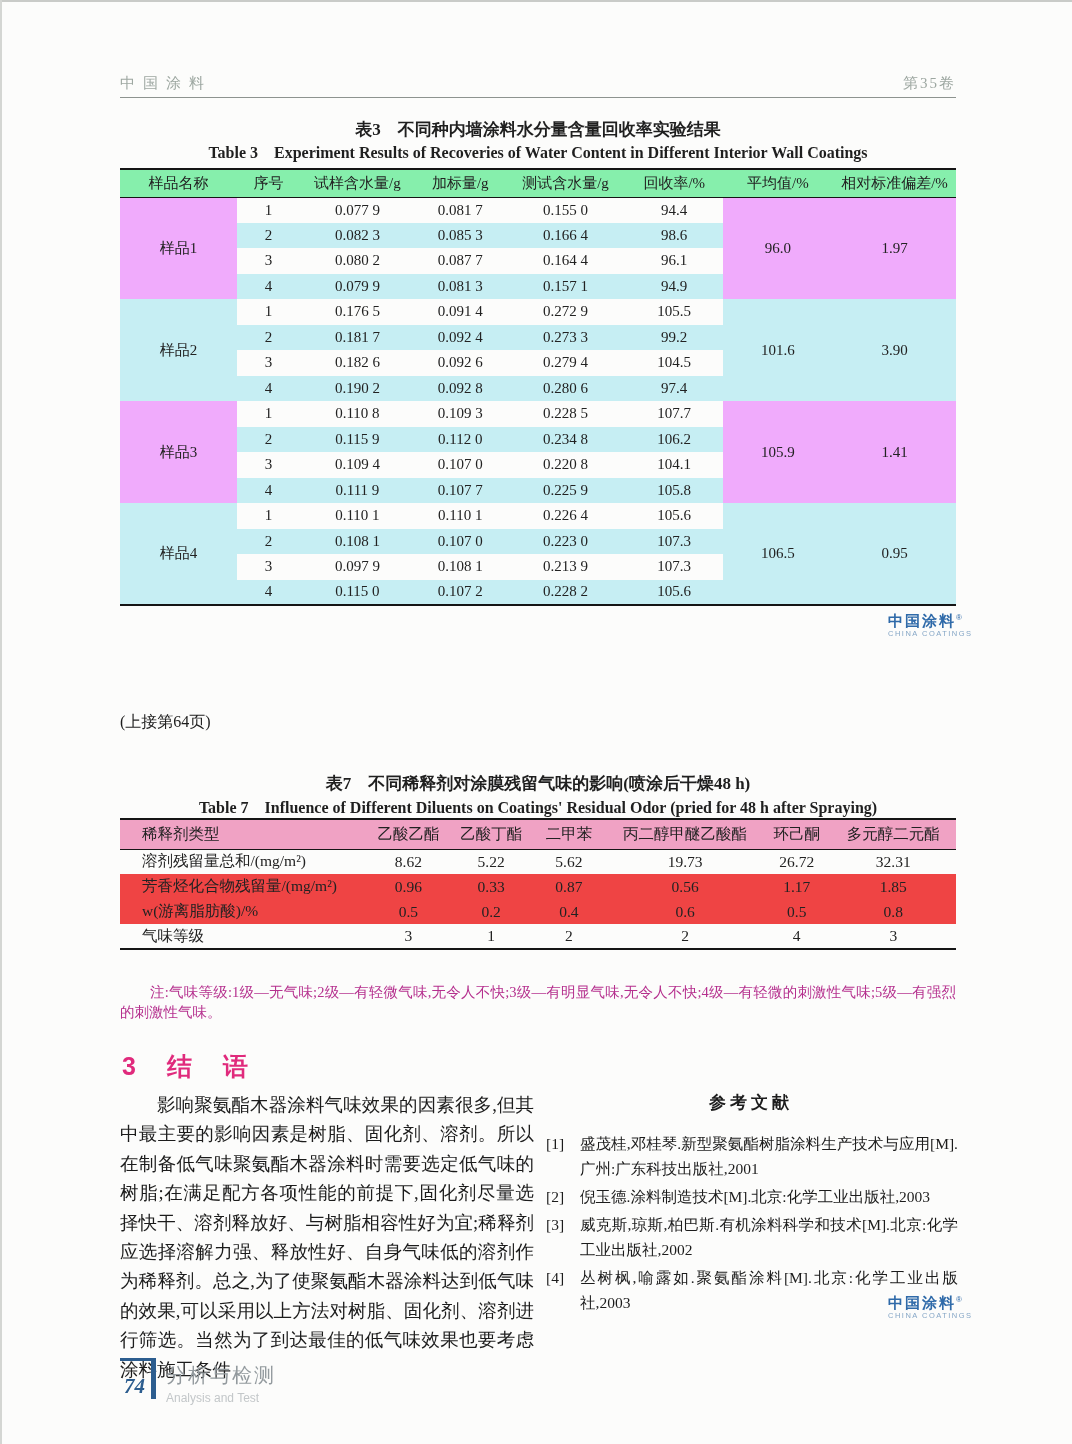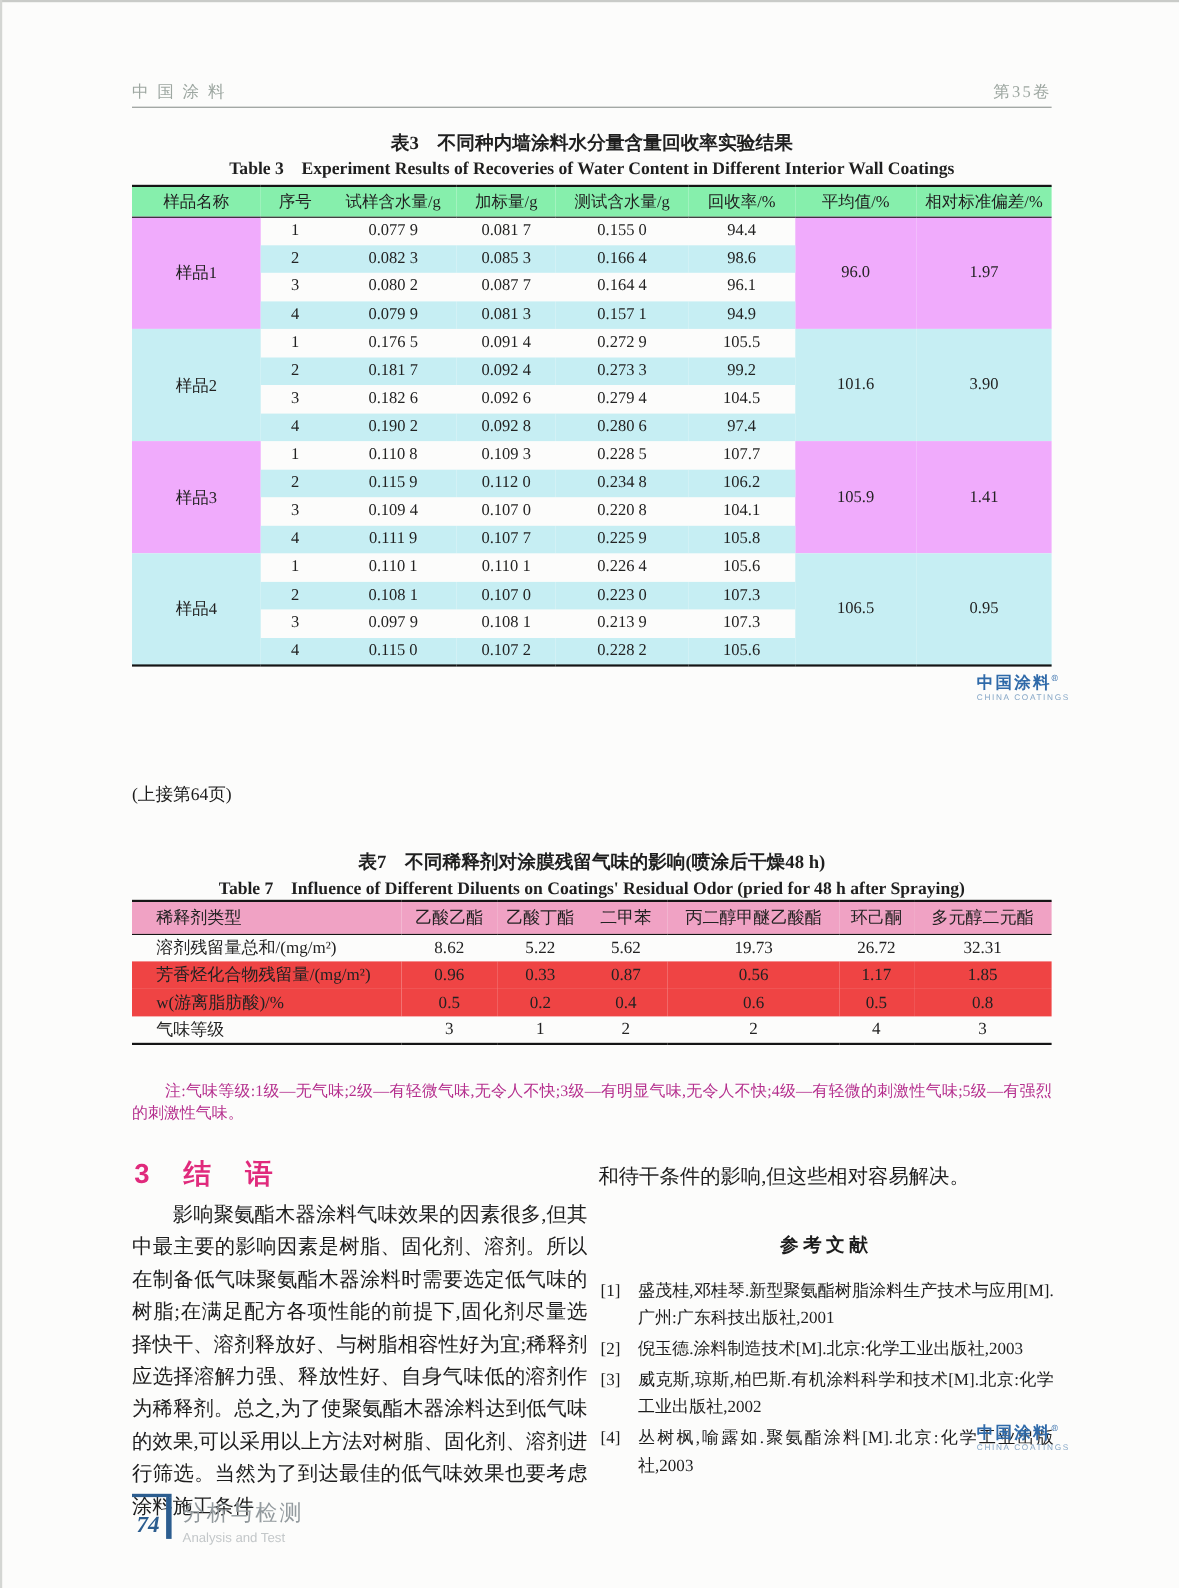--- a/index.html
+++ b/index.html
@@ -336,21 +336,20 @@
 
   <div class="table-note">注:气味等级:1级—无气味;2级—有轻微气味,无令人不快;3级—有明显气味,无令人不快;4级—有轻微的刺激性气味;5级—有强烈的刺激性气味。</div>
 
   <div class="sec-head">3　结　语</div>
 
   <div class="col-left">
     <p>影响聚氨酯木器涂料气味效果的因素很多,但其中最主要的影响因素是树脂、固化剂、溶剂。所以在制备低气味聚氨酯木器涂料时需要选定低气味的树脂;在满足配方各项性能的前提下,固化剂尽量选择快干、溶剂释放好、与树脂相容性好为宜;稀释剂应选择溶解力强、释放性好、自身气味低的溶剂作为稀释剂。总之,为了使聚氨酯木器涂料达到低气味的效果,可以采用以上方法对树脂、固化剂、溶剂进行筛选。当然为了到达最佳的低气味效果也要考虑涂料施工条件</p>
   </div>
 
   <div class="col-right">
-    <p>和待干条件的影响,但这些相对容易解决。</p>
     <div class="ref-head">参考文献</div>
     <ul class="refs" id="ref-list">
         <li><span class="ref-num">[1]</span><span>盛茂桂,邓桂琴.新型聚氨酯树脂涂料生产技术与应用[M].广州:广东科技出版社,2001</span></li>
         <li><span class="ref-num">[2]</span><span>倪玉德.涂料制造技术[M].北京:化学工业出版社,2003</span></li>
         <li><span class="ref-num">[3]</span><span>威克斯,琼斯,柏巴斯.有机涂料科学和技术[M].北京:化学工业出版社,2002</span></li>
         <li><span class="ref-num">[4]</span><span>丛树枫,喻露如.聚氨酯涂料[M].北京:化学工业出版社,2003</span></li>
       </ul>
   </div>
 
   <div class="logo" id="logo2">

